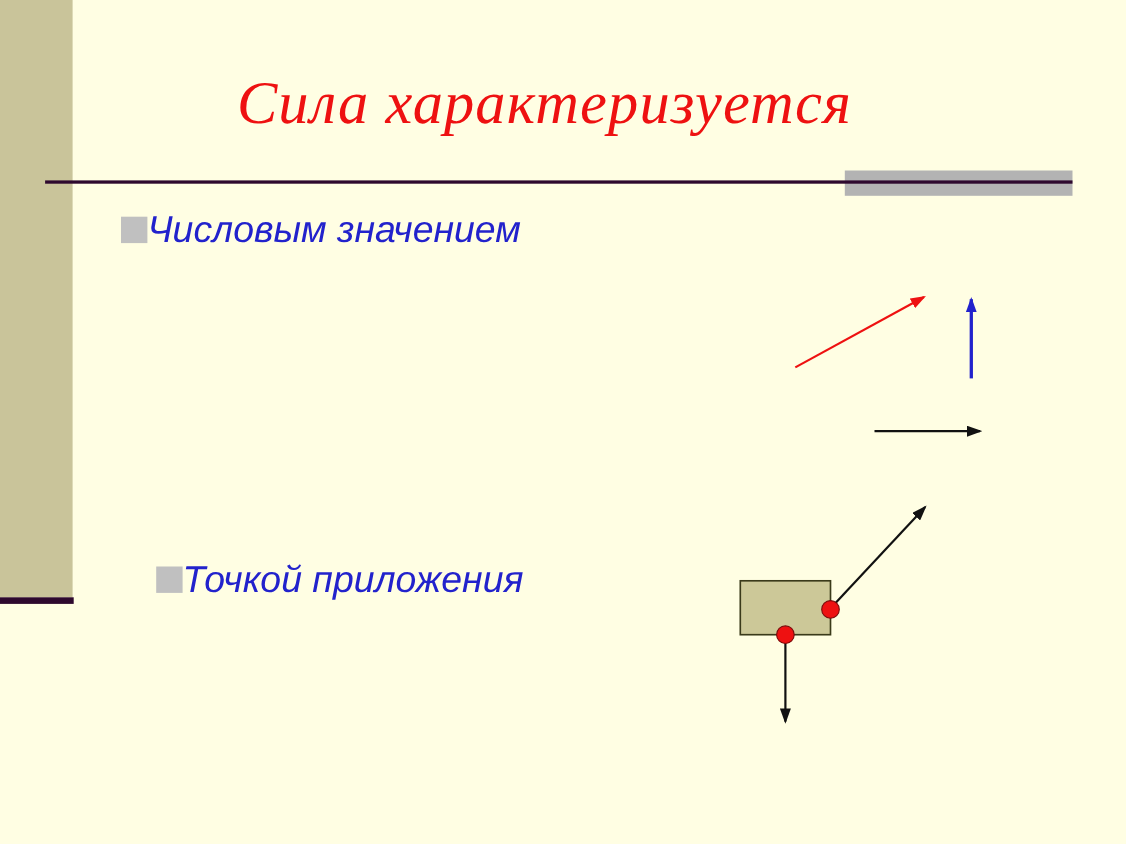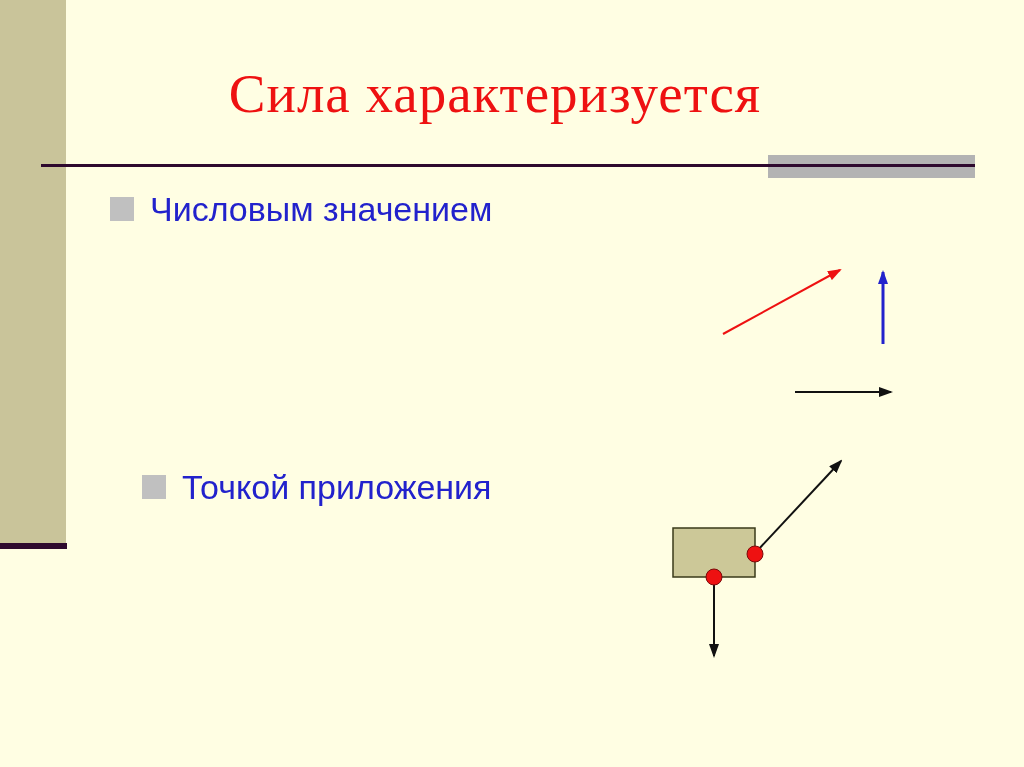--- a/index.html
+++ b/index.html
@@ -3,20 +3,21 @@
 <meta charset="utf-8">
 <style>
   html, body { margin: 0; padding: 0; }
   .slide {
     position: relative;
     width: 1024px;
     height: 767px;
     overflow: hidden;
     background: var(--background, #FFFEE3);
     font-family: "Liberation Sans", sans-serif;
+    font-style: italic;
   }
   .sidebar {
     position: absolute;
     left: 0; top: 0;
     width: 66px; height: 543px;
     background: var(--sidebar, #C9C49A);
   }
   .sidebar-footer {
     position: absolute;
     left: 0; top: 543px;
@@ -47,38 +48,37 @@
     left: 41px; top: 164px;
     width: 934px; height: 3px;
     background: var(--divider, #2E092E);
     z-index: 2;
   }
   .bullet {
     position: absolute;
     left: 110px;
     display: flex;
     align-items: flex-start;
-    gap: 16px;
     z-index: 2;
   }
   .bullet .sq {
     flex: none;
     width: 24px; height: 24px;
     margin-top: 7px;
     background: var(--bullet-square-gray, #C0C0C0);
   }
   .bullet .label {
     font-size: 34px;
     line-height: 1.15;
     color: var(--bullet-text-blue, #2222CC);
     white-space: nowrap;
   }
   .b1 { top: 190px; }
   .b2 { top: 304px; }
-  .b3 { top: 468px; padding-left: 32px; }
+  .b3 { top: 508px; padding-left: 32px; }
   .vectors {
     position: absolute;
     left: 0; top: 0;
     width: 1024px; height: 767px;
     z-index: 3;
   }
   .stroke-red   { stroke: var(--arrow-red, #EE1111);  stroke-width: 2;   fill: none; }
   .stroke-blue  { stroke: var(--arrow-blue, #2222CC); stroke-width: 3;   fill: none; }
   .stroke-black { stroke: var(--arrow-black, #111111);stroke-width: 2;   fill: none; }
   .fill-red   { fill: var(--arrow-red, #EE1111); }

